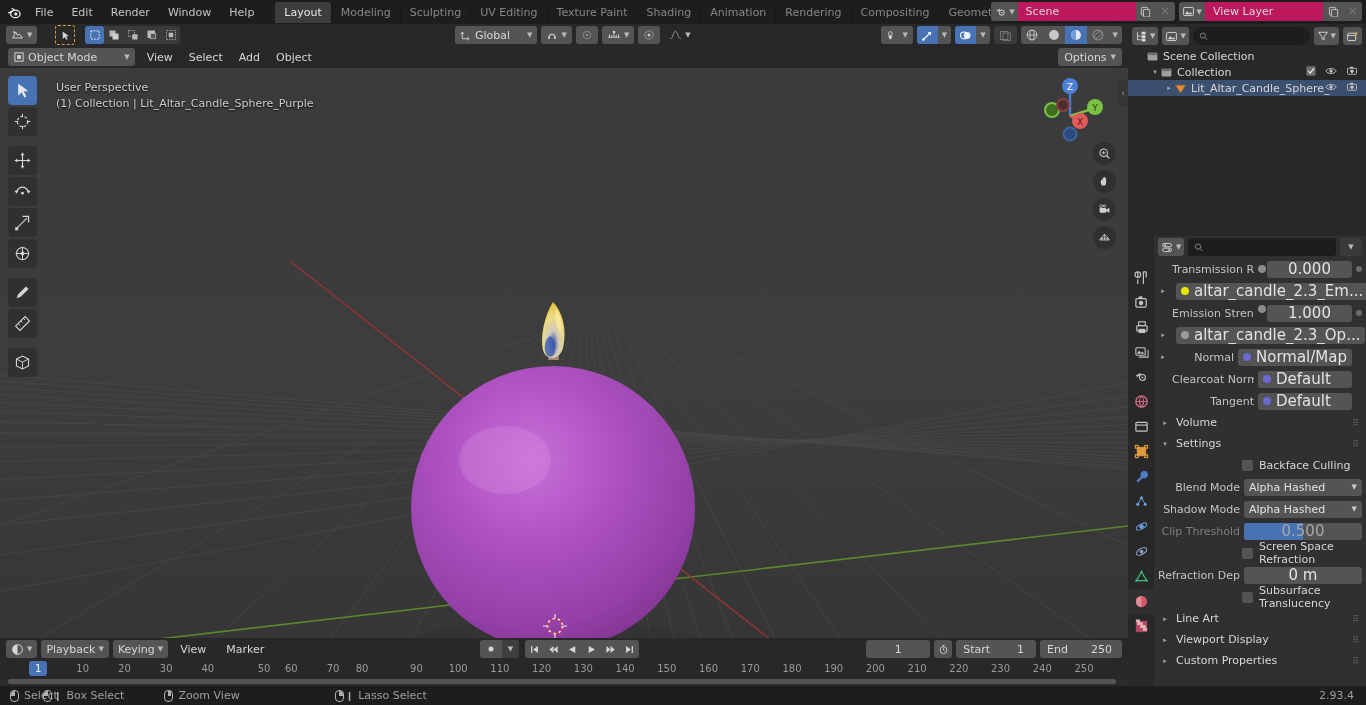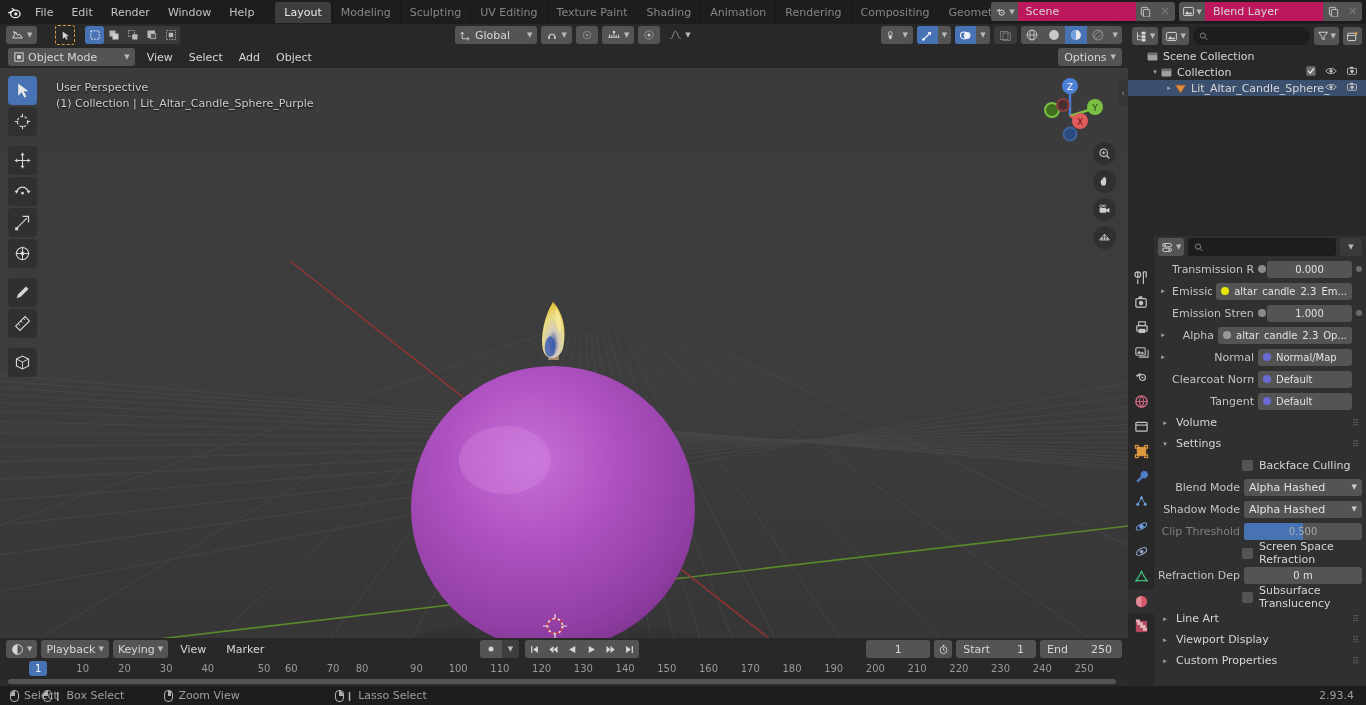--- a/index.html
+++ b/index.html
@@ -77,21 +77,21 @@
      display:flex; flex-direction:column; align-items:center; padding-top:28px; gap:0px; }
   .ptab{ width:26px; height:25px; display:flex; align-items:center; justify-content:center; }
   .ptab.active{ background:#303030; }
   .props-head{ position:absolute; left:26px; top:0; width:212px; height:22px; display:flex;
      align-items:center; gap:4px; padding:0 4px; background:#303030;}
   .props-body{ position:absolute; left:26px; top:22px; width:212px; height:428px; overflow:hidden; background:#303030;}
   .prow{ display:flex; align-items:center; height:22px; padding:0 4px; gap:4px; }
   .plabel{ width:82px; text-align:right; color:#c3c3c3; font-size:11px; white-space:nowrap; overflow:hidden; }
   .plabel.dim{ color:#7e7e7e; }
   .pfield{ flex:1; height:17px; background:#545454; border-radius:3px; display:flex; align-items:center;
-      padding:0 5px; gap:5px; font-size:10px; color:#e2e2e2; }
+      padding:0 5px; gap:5px; font-size:15px; color:#e2e2e2; }
   .pfield.center{ justify-content:center; }
   .pfield.slider{ background:#545454; position:relative; overflow:hidden; justify-content:center; }
   .pfield.slider .fill{ position:absolute; left:0; top:0; bottom:0; background:#4772b3; }
   .pfield.slider span{ position:relative; z-index:2; }
   .dot{ width:8px; height:8px; border-radius:50%; flex:none; }
   .ptri{ width:10px; color:#a5a5a5; font-size:7px; flex:none; text-align:center;}
   .pdeco{ width:6px; height:6px; border-radius:50%; background:#6b6b6b; flex:none; }
   .sect{ display:flex; align-items:center; height:21px; padding:0 6px; gap:6px; color:#d6d6d6; font-size:11px;}
   .sect .grip{ margin-left:auto; color:#6d6d6d; font-size:9px; letter-spacing:1px; }
   .cbrow{ display:flex; align-items:center; height:22px; padding-left:88px; gap:6px; }
@@ -186,21 +186,21 @@
         <div class="idx">✕</div>
       </div>
       <div class="idblock">
         <div class="idbtn">
           <svg width="13" height="13" viewBox="0 0 16 16">
               <rect x="2" y="3" width="12" height="10" rx="1.2" fill="none" stroke="#d6d6d6" stroke-width="1.2"></rect>
               <path d="M3.5 11.5 L6.5 7.5 L9 10.5 L11 8.5 L12.5 11.5 Z" fill="#d6d6d6"></path>
             </svg>
           <span class="caret">▼</span>
         </div>
-        <div class="idfield">Blend Layer</div>
+        <div class="idfield">View Layer</div>
         <div class="idicon">
           <svg width="11" height="11" viewBox="0 0 16 16">
               <rect x="2" y="2" width="9" height="11" rx="1" fill="none" stroke="#d6d6d6" stroke-width="1.2"></rect>
               <rect x="5" y="5" width="9" height="11" rx="1" fill="#545454" stroke="#d6d6d6" stroke-width="1.2"></rect>
             </svg>
         </div>
         <div class="idx">✕</div>
       </div>
     </div>
   </div>
@@ -836,21 +836,21 @@
           <span class="plabel">Emission</span>
           <div class="pfield">
             <span class="dot" style="background:#e6e600"></span>
             <span style="overflow:hidden;white-space:nowrap">altar_candle_2.3_Em...</span>
           </div>
           <span style="width:6px;flex:none"></span>
         </div>
         <div class="prow">
           <span class="ptri"></span>
           <span class="plabel">Emission Strengt</span>
-          <div style="flex:1;display:flex;align-items:center;gap:3px">
+          <div style="flex:1;display:flex;align-items:flex-start;gap:3px">
             <span class="dot" style="background:#8a8a8a;margin-right:-2px"></span>
             <div class="pfield slider">
               <div class="fill" style="width:0%"></div>
               <span>1.000</span>
             </div>
           </div>
           <span class="pdeco"></span>
         </div>
         <div class="prow">
           <span class="ptri">▸</span>

